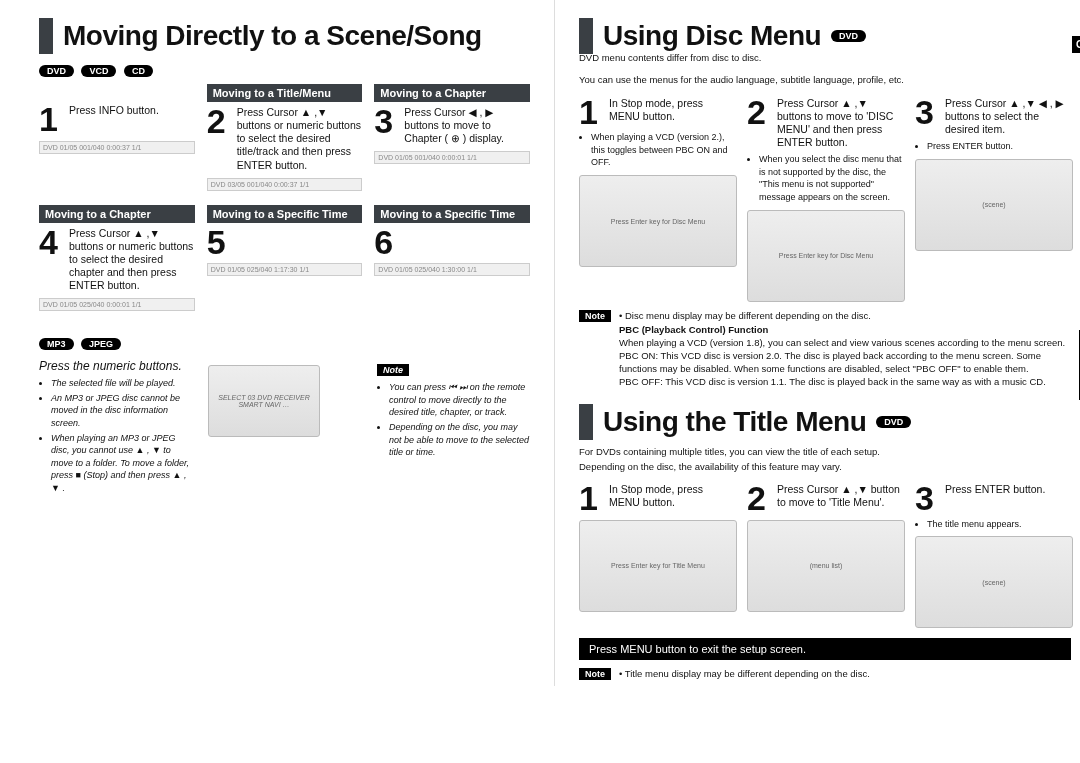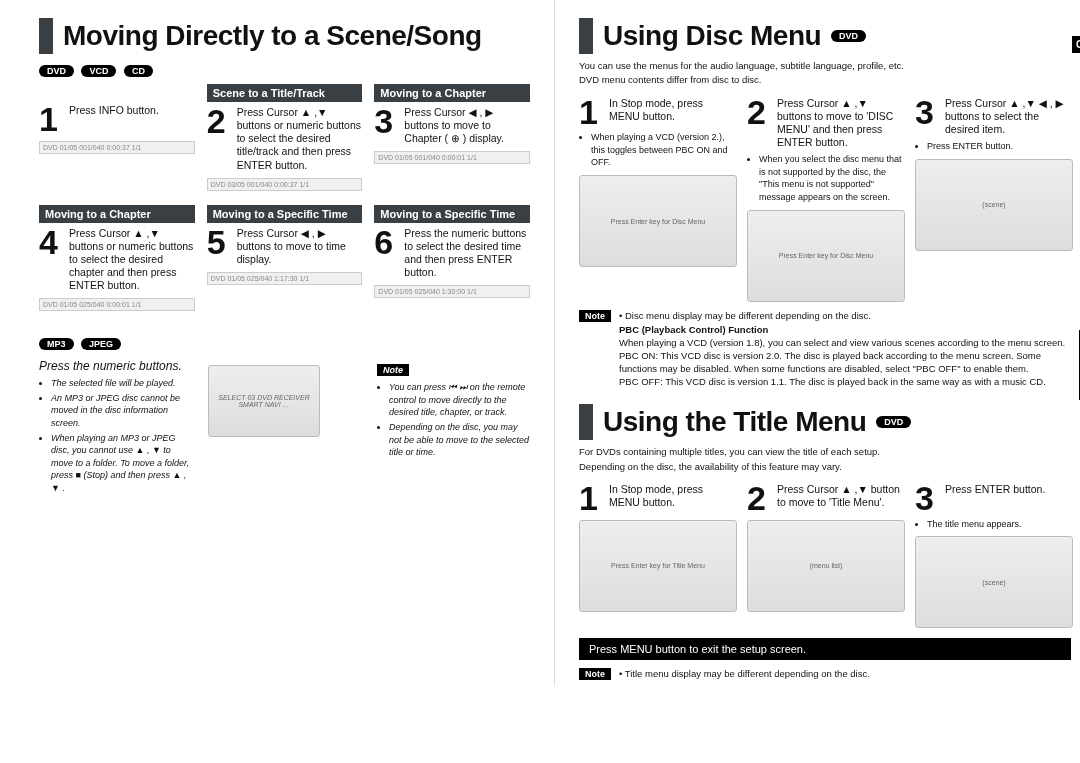--- a/index.html
+++ b/index.html
@@ -55,21 +55,21 @@
     <div class="row">
       <div class="cell">
         <div style="height:20px"></div>
         <div class="step">
           <div class="num">1</div>
           <div class="txt">Press INFO button.</div>
         </div>
         <div class="status">DVD  01/05  001/040  0:00:37  1/1</div>
       </div>
       <div class="cell">
-        <h3>Scene to a Title/Track</h3>
+        <h3>Moving to a Title/Menu</h3>
         <div class="step">
           <div class="num">2</div>
           <div class="txt">Press Cursor ▲ ,▼ buttons or numeric buttons to select the desired title/track and then press ENTER button.</div>
         </div>
         <div class="status">DVD  03/05  001/040  0:00:37  1/1</div>
       </div>
       <div class="cell">
         <h3>Moving to a Chapter</h3>
         <div class="step">
           <div class="num">3</div>
@@ -85,29 +85,27 @@
         <div class="step">
           <div class="num">4</div>
           <div class="txt">Press Cursor ▲ ,▼ buttons or numeric buttons to select the desired chapter and then press ENTER button.</div>
         </div>
         <div class="status">DVD  01/05  025/040  0:00:01  1/1</div>
       </div>
       <div class="cell">
         <h3>Moving to a Specific Time</h3>
         <div class="step">
           <div class="num">5</div>
-          <div class="txt">Press Cursor ◀ , ▶ buttons to move to time display.</div>
         </div>
         <div class="status">DVD  01/05  025/040  1:17:30  1/1</div>
       </div>
       <div class="cell">
         <h3>Moving to a Specific Time</h3>
         <div class="step">
           <div class="num">6</div>
-          <div class="txt">Press the numeric buttons to select the desired time and then press ENTER button.</div>
         </div>
         <div class="status">DVD  01/05  025/040  1:30:00  1/1</div>
       </div>
     </div>
 
     <div class="pills" style="margin-top:22px;">
       <span class="pill">MP3</span>
       <span class="pill">JPEG</span>
     </div>
 
@@ -139,22 +137,22 @@
 
   <div class="page">
     <div class="lang">GB</div>
     <div class="vtab">OPERATION</div>
 
     <div class="title-bar">
       <div class="bar"></div>
       <h1>Using Disc Menu</h1>
       <span class="pill" style="margin-left:10px;">DVD</span>
     </div>
+    <div class="sub" style="margin-top:-8px;">DVD menu contents differ from disc to disc.</div>
     <div class="sub">You can use the menus for the audio language, subtitle language, profile, etc.</div>
-    <div class="sub" style="margin-top:-8px;">DVD menu contents differ from disc to disc.</div>
 
     <div class="row">
       <div class="cell">
         <div class="step">
           <div class="num">1</div>
           <div class="txt">In Stop mode, press MENU button.</div>
         </div>
         <ul class="bullets">
             <li>When playing a VCD (version 2.), this toggles between PBC ON and OFF.</li>
           </ul>

